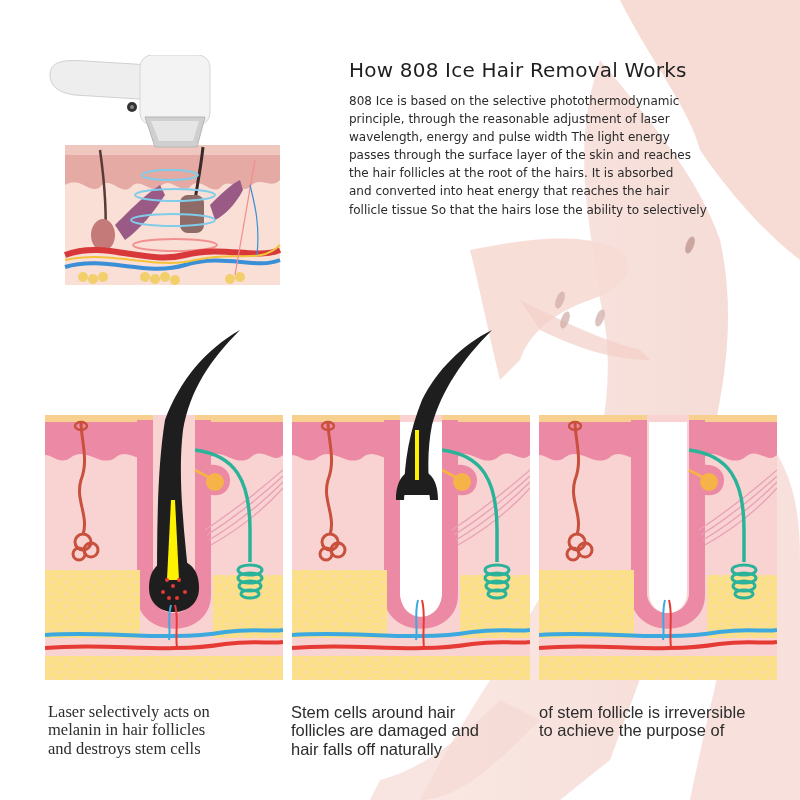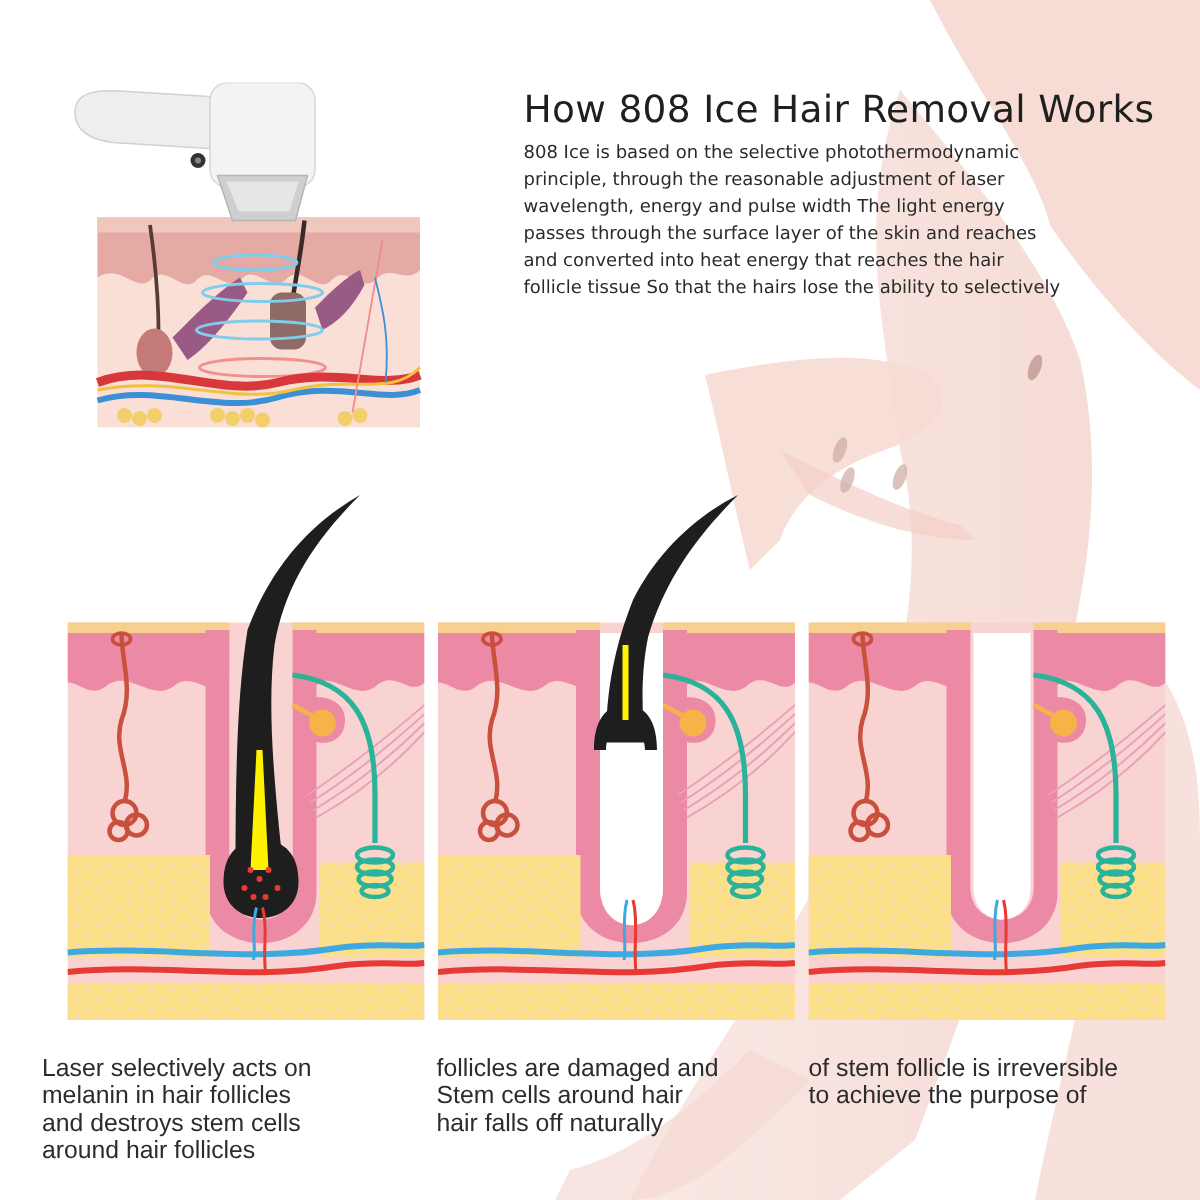--- a/index.html
+++ b/index.html
@@ -1,19 +1,19 @@
 <!DOCTYPE html>
 <html><head>
 <meta charset="utf-8">
 <style>
   html, body { margin:0; padding:0; }
   body { width:800px; height:800px; position:relative; overflow:hidden; background:#ffffff; font-family:"DejaVu Sans", sans-serif; }
   .bg-legs { position:absolute; left:0; top:0; width:800px; height:800px; z-index:0; }
   .device-illustration { position:absolute; left:45px; top:55px; width:240px; height:232px; z-index:1; }
-  .title { position:absolute; left:349px; top:58px; font-size:25px; color:#1f1f1f; margin:0; font-weight:normal; z-index:2; white-space:nowrap; letter-spacing:0.2px; }
+  .title { position:absolute; left:349px; top:58px; font-size:20px; color:#1f1f1f; margin:0; font-weight:normal; z-index:2; white-space:nowrap; letter-spacing:0.2px; }
   .desc { position:absolute; left:349px; top:92px; width:420px; font-size:12px; line-height:18.1px; color:#2a2a2a; z-index:2; margin:0; }
   .panel { position:absolute; top:330px; width:238px; height:350px; z-index:1; }
   .panel svg { width:100%; height:100%; display:block; }
   .caption { position:absolute; top:703px; width:240px; font-family:"Liberation Sans", sans-serif; font-size:16.5px; line-height:18.4px; color:#2c2c2c; z-index:2; margin:0; }
 </style>
 </head>
 <body>
 
 <svg class="bg-legs" viewBox="0 0 800 800">
   <defs>
@@ -80,20 +80,21 @@
   <circle cx="87" cy="52" r="5" fill="#333"></circle>
   <circle cx="87" cy="52" r="2" fill="#888"></circle>
 </svg>
 
 <h1 class="title">How 808 Ice Hair Removal Works</h1>
 <div class="desc">
   <div>808 Ice is based on the selective photothermodynamic</div>
   <div>principle, through the reasonable adjustment of laser</div>
   <div>wavelength, energy and pulse width The light energy</div>
   <div>passes through the surface layer of the skin and reaches</div>
+  <div>the hair follicles at the root of the hairs. It is absorbed</div>
   <div>and converted into heat energy that reaches the hair</div>
   <div>follicle tissue So that the hairs lose the ability to selectively</div>
 </div>
 
 <svg width="0" height="0" style="position:absolute">
   <defs>
     <pattern id="fat" width="14" height="12" patternUnits="userSpaceOnUse">
       <rect width="14" height="12" fill="#f8d3d2"></rect>
       <circle cx="7" cy="6" r="5.5" fill="#fbe089"></circle>
       <circle cx="0" cy="0" r="5.5" fill="#fbe089"></circle>
@@ -185,27 +186,26 @@
 
 <div class="panel" style="left:539px;">
   <svg viewBox="0 0 238 350">
     <use href="#skinbase"></use>
     <path d="M110 92 L148 92 L148 262 C148 290 110 290 110 262Z" fill="#ffffff"></path>
     <path d="M126 270 C122 285 126 300 124 310" stroke="#3ea9de" stroke-width="2" fill="none"></path>
     <path d="M130 270 C134 285 130 300 132 318" stroke="#e63a35" stroke-width="2" fill="none"></path>
   </svg>
 </div>
 
-<div class="caption" style="left:28px;">
+<div class="caption" style="left:48px;font-family:Liberation Serif, serif;">
   <div>Laser selectively acts on</div>
   <div>melanin in hair follicles</div>
   <div>and destroys stem cells</div>
-  <div>around hair follicles</div>
 </div>
 <div class="caption" style="left:291px;">
+  <div>Stem cells around hair</div>
   <div>follicles are damaged and</div>
-  <div>Stem cells around hair</div>
   <div>hair falls off naturally</div>
 </div>
 <div class="caption" style="left:539px; width:250px;">
   <div>of stem follicle is irreversible</div>
   <div>to achieve the purpose of</div>
 </div>
 
 </body></html>

